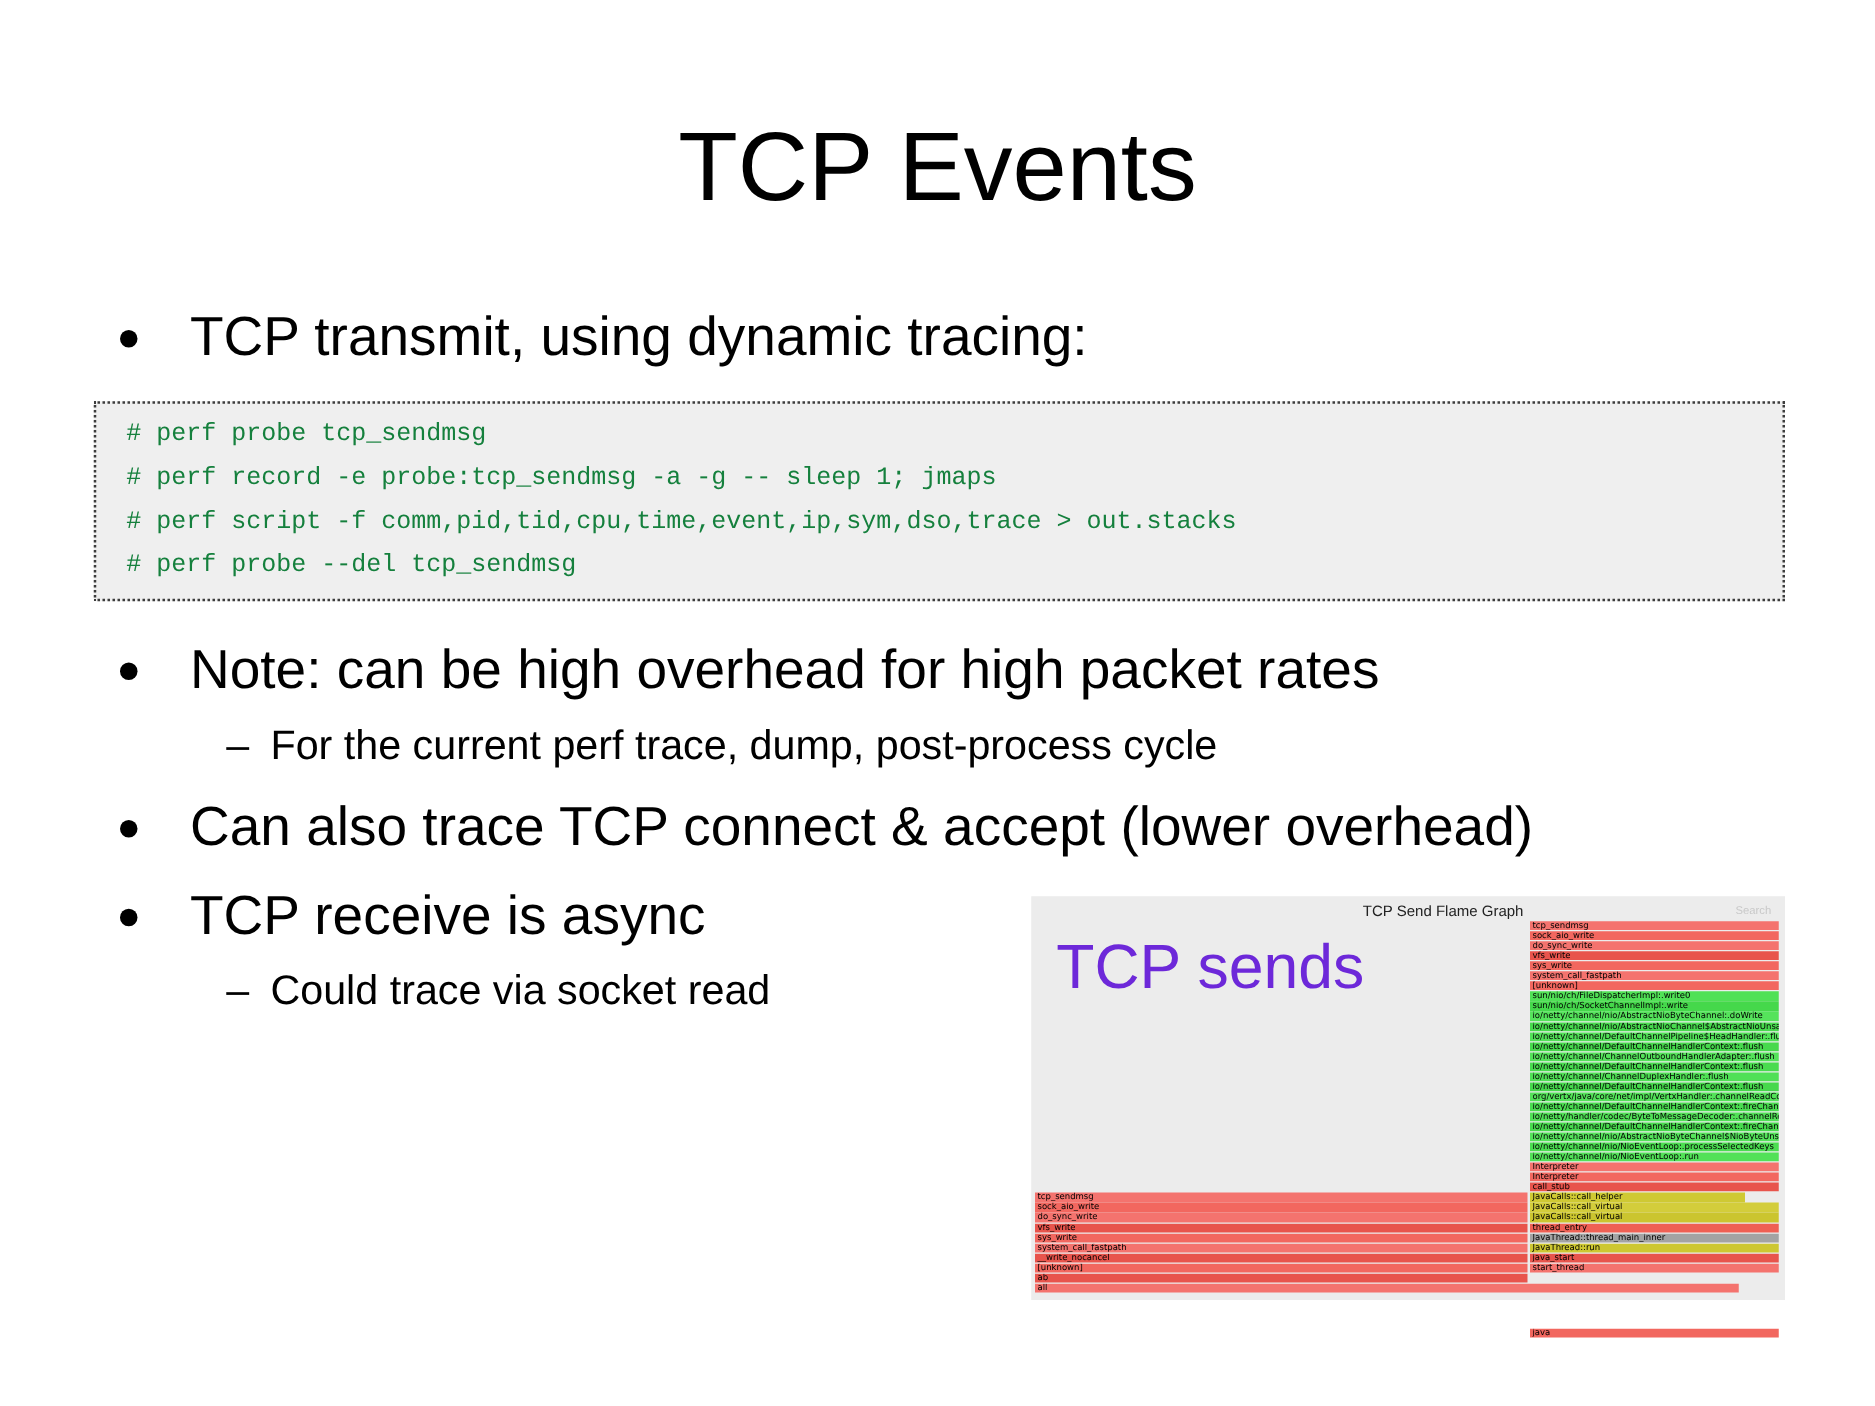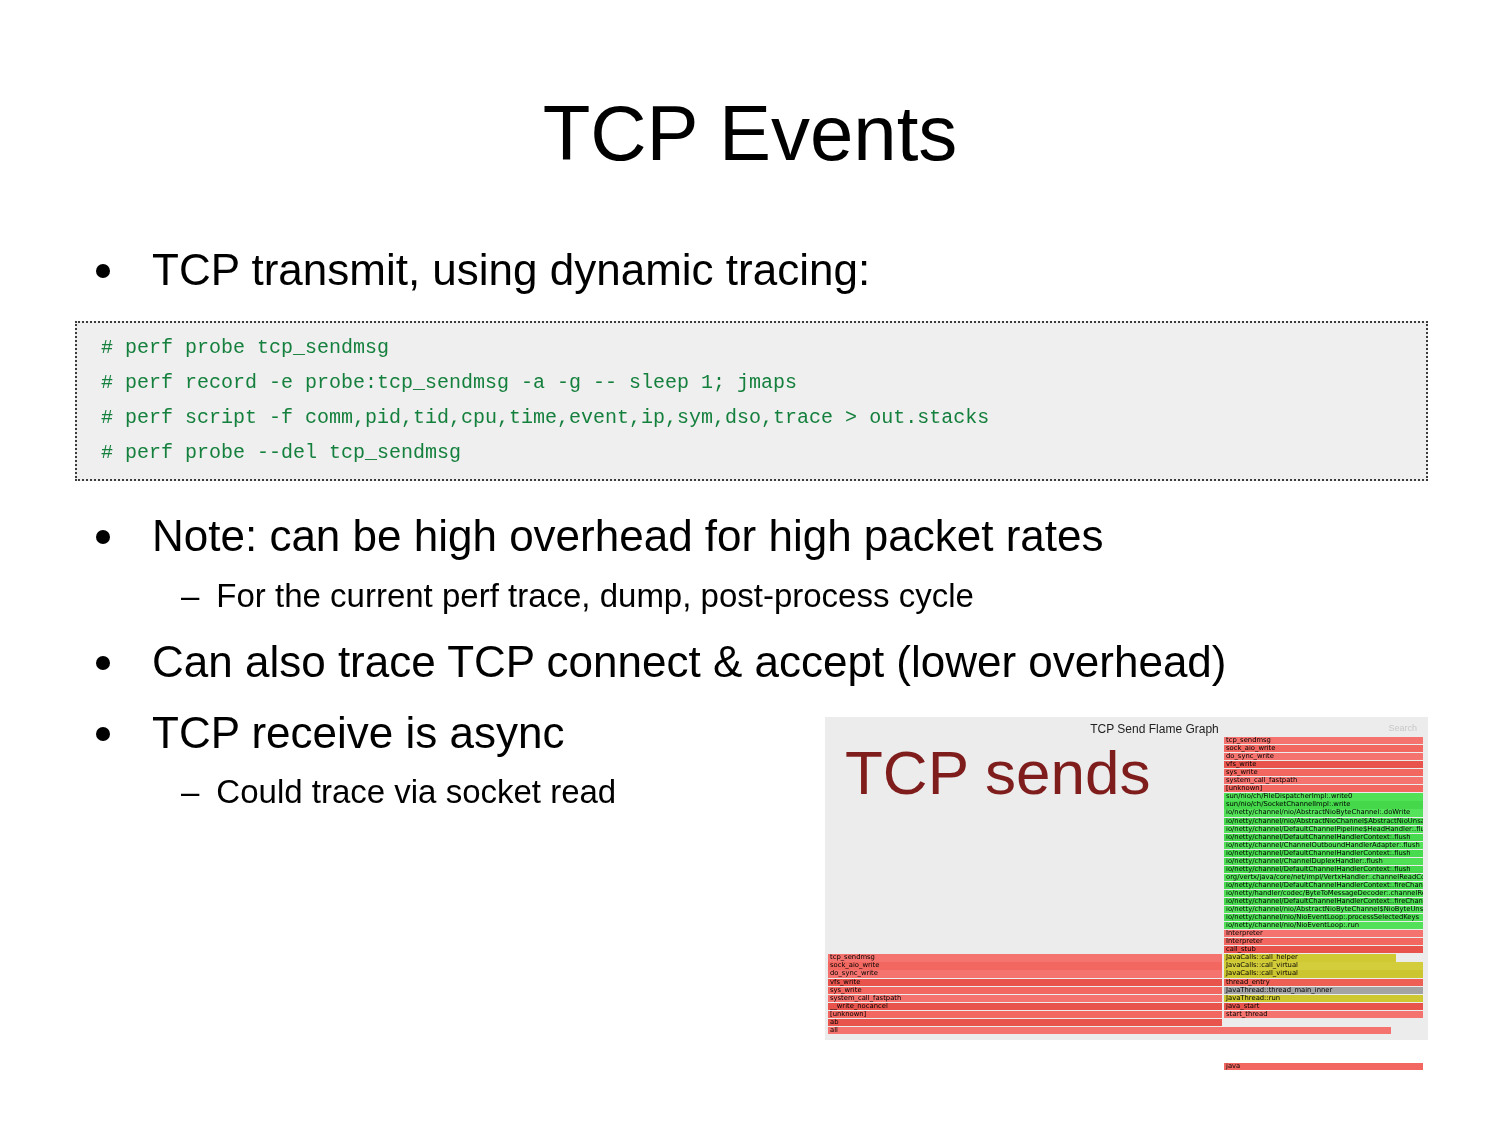--- a/index.html
+++ b/index.html
@@ -43,22 +43,22 @@
     background:#ececec;
   }
   .flame-title{
     position:absolute;top:5px;left:0;width:100%;text-align:center;
     font-size:12px;color:#222;margin-left:28px;
   }
   .flame-search{
     position:absolute;top:6px;right:11px;font-size:9px;color:#c8c8c8;
   }
   .flame-caption{
-    position:absolute;left:20px;top:30px;font-size:62px;line-height:52px;
-    color:#7f1d1d;white-space:nowrap;
+    position:absolute;left:20px;top:30px;font-size:50px;line-height:52px;
+    color:#6d28d9;white-space:nowrap;
   }
   .bar{
     position:absolute;height:7.2px;box-sizing:border-box;
     font-family:"DejaVu Sans", sans-serif;font-size:6.8px;line-height:7.3px;
     color:#000;padding-left:2px;overflow:hidden;white-space:nowrap;
   }
 </style>
 </head>
 <body>
 

